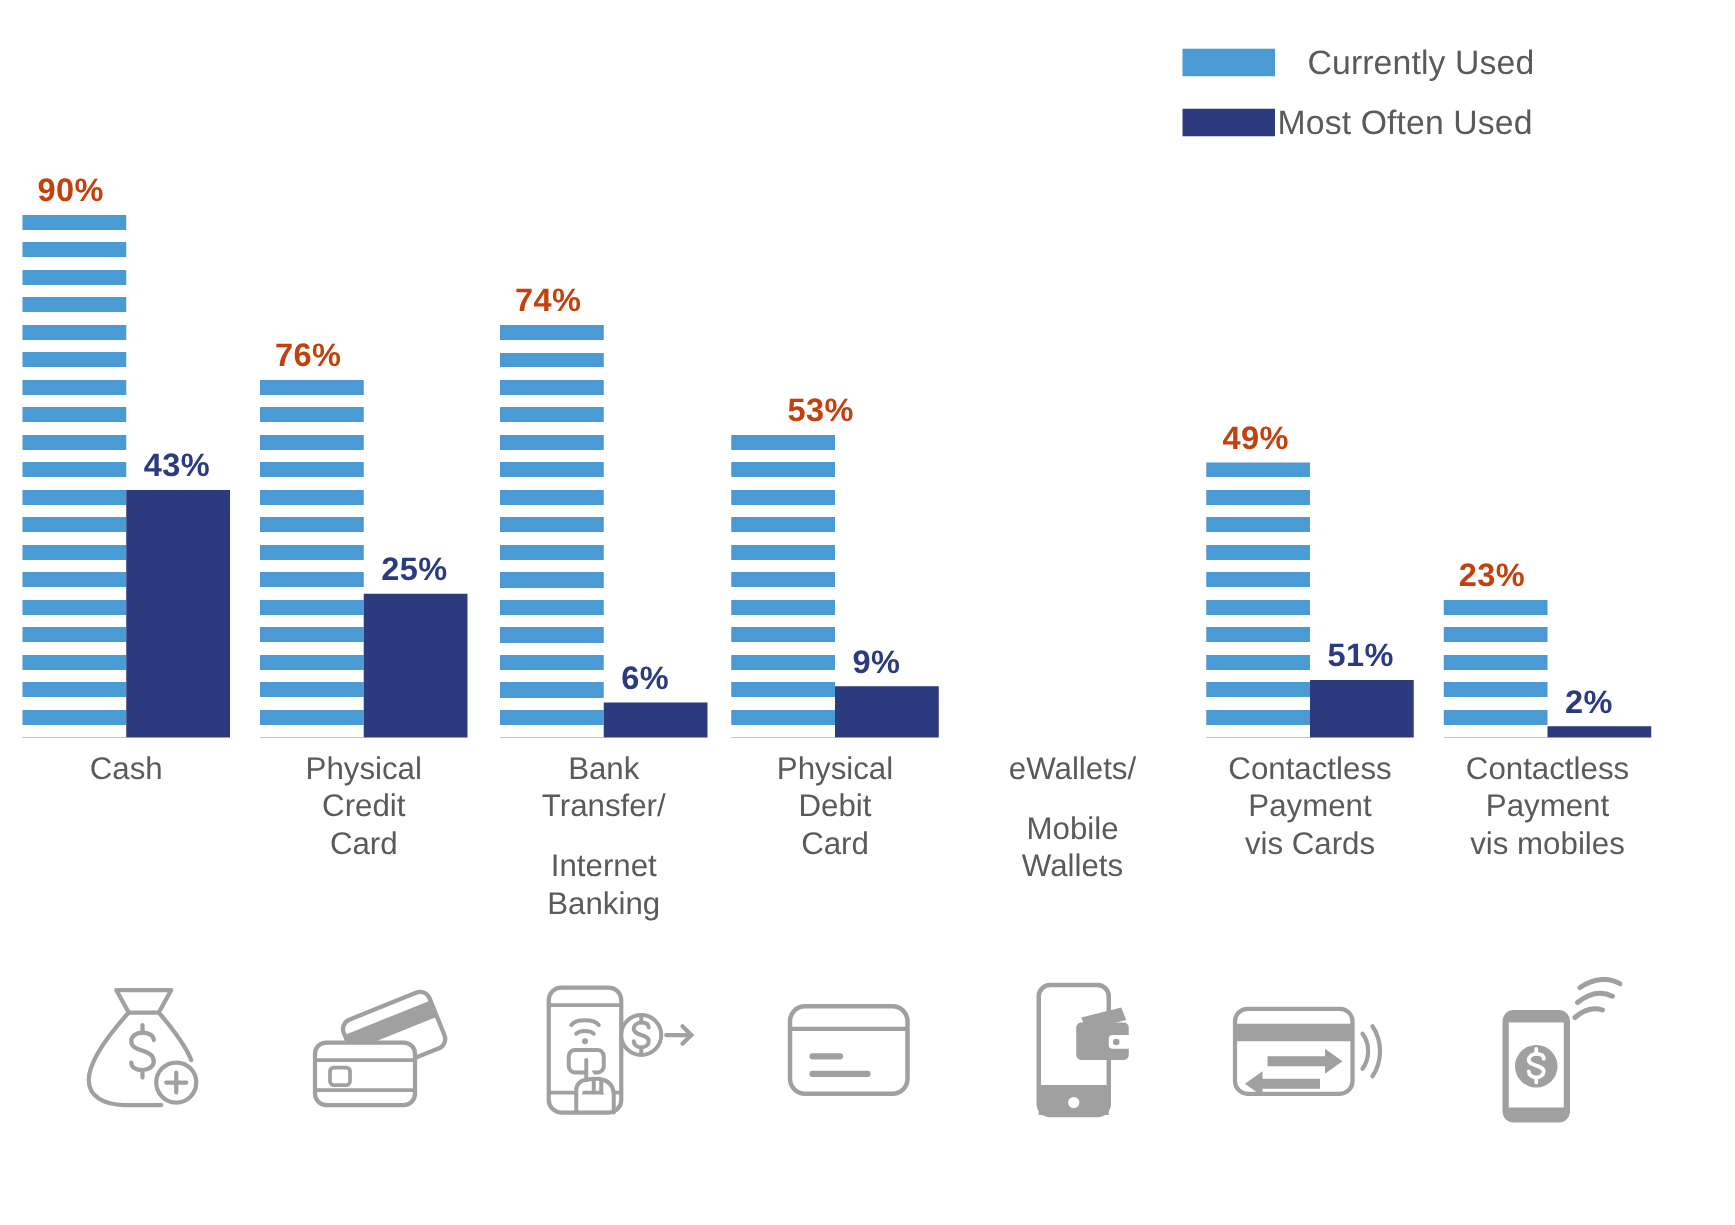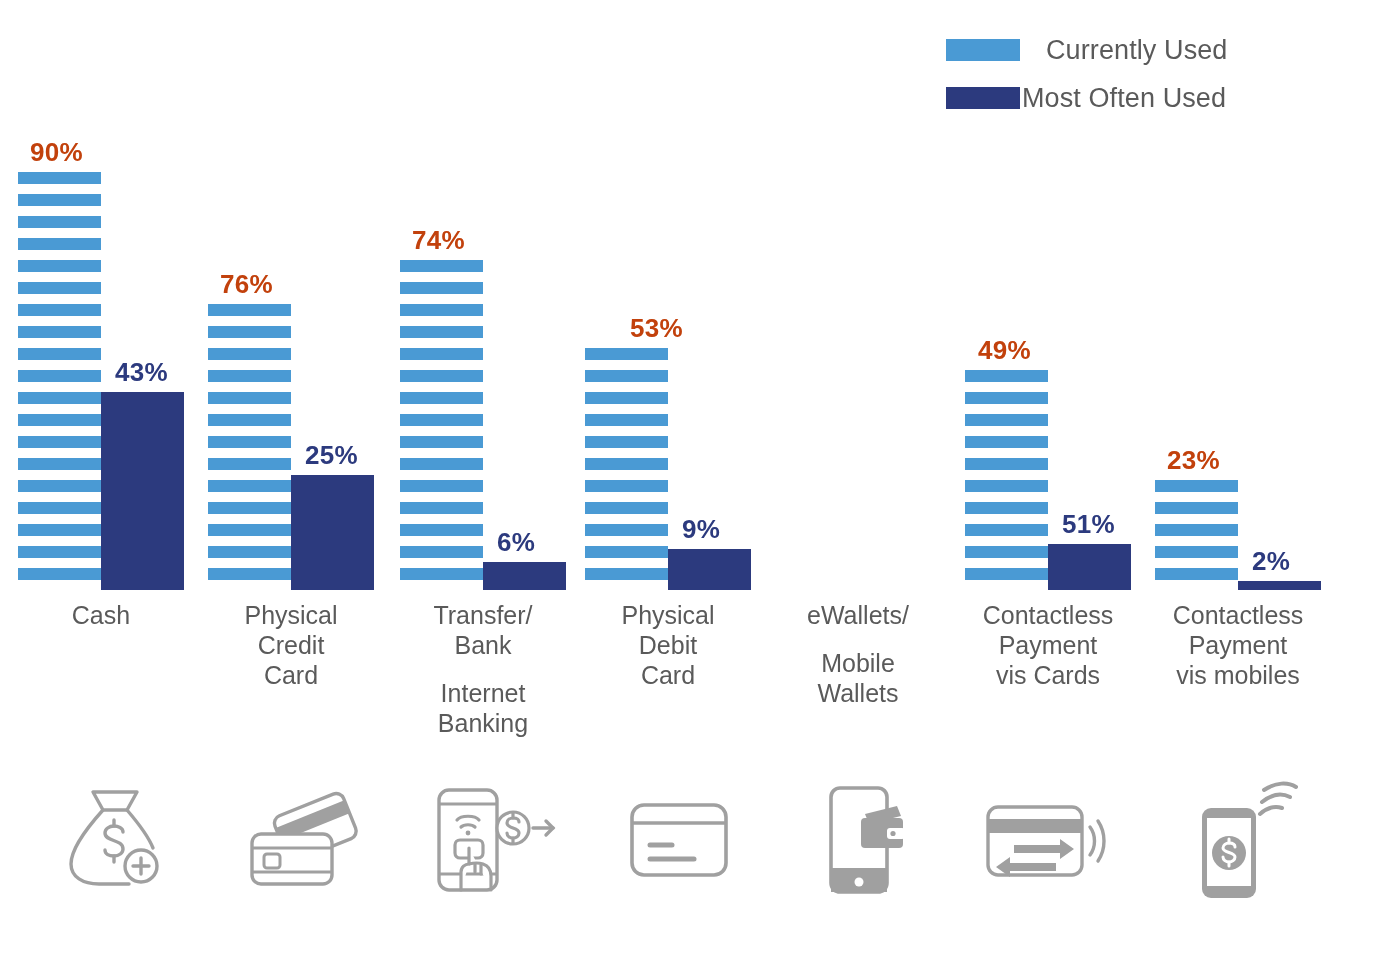--- a/index.html
+++ b/index.html
@@ -175,22 +175,22 @@
 <div id="cats">
     <div class="cat" style="left: 0px; width: 202px;">
       <div>Cash</div>
     </div>
     <div class="cat" style="left: 190px; width: 202px;">
       <div>Physical</div>
       <div>Credit</div>
       <div>Card</div>
     </div>
     <div class="cat" style="left: 382px; width: 202px;">
+      <div>Bank</div>
       <div>Transfer/</div>
-      <div>Bank</div>
       <span class="blank"></span>
       <div>Internet</div>
       <div>Banking</div>
     </div>
     <div class="cat" style="left: 567px; width: 202px;">
       <div>Physical</div>
       <div>Debit</div>
       <div>Card</div>
     </div>
     <div class="cat" style="left: 757px; width: 202px;">

